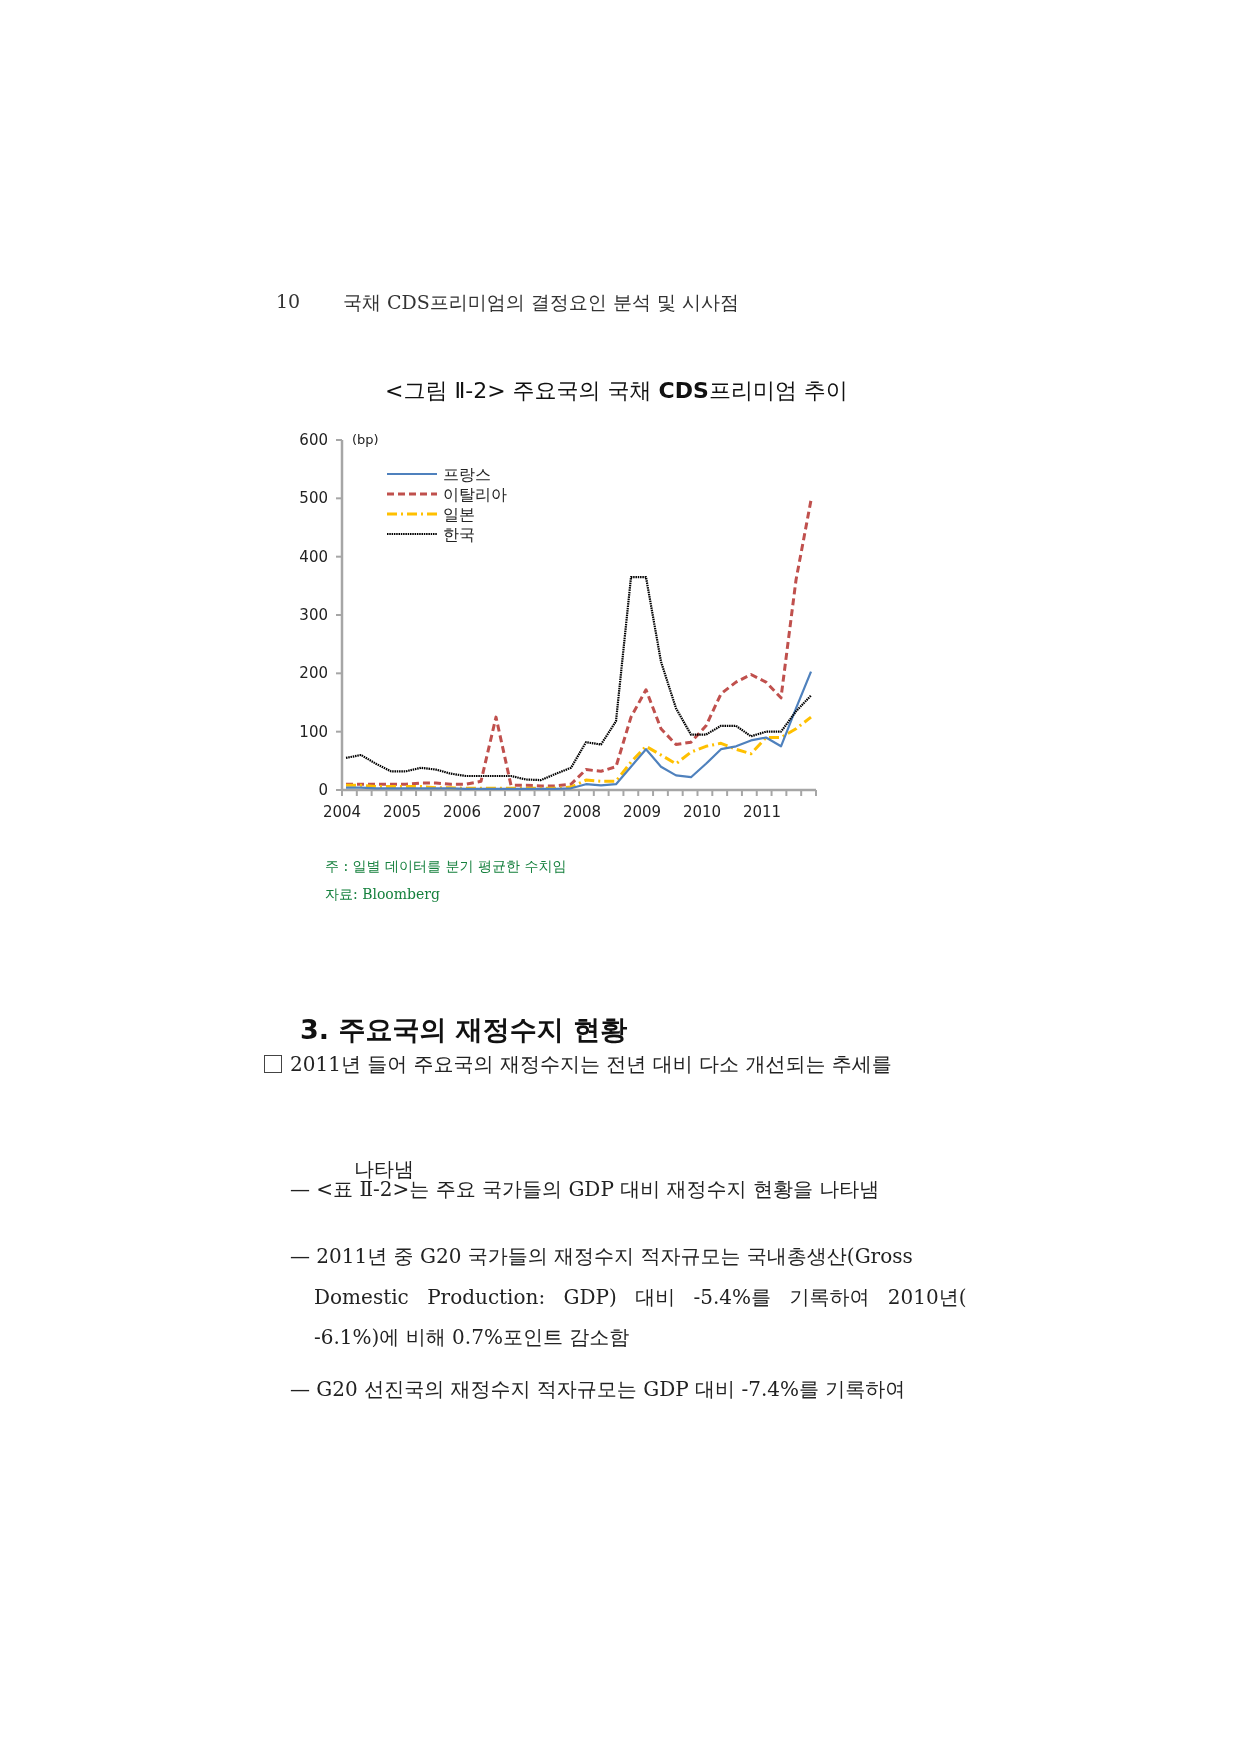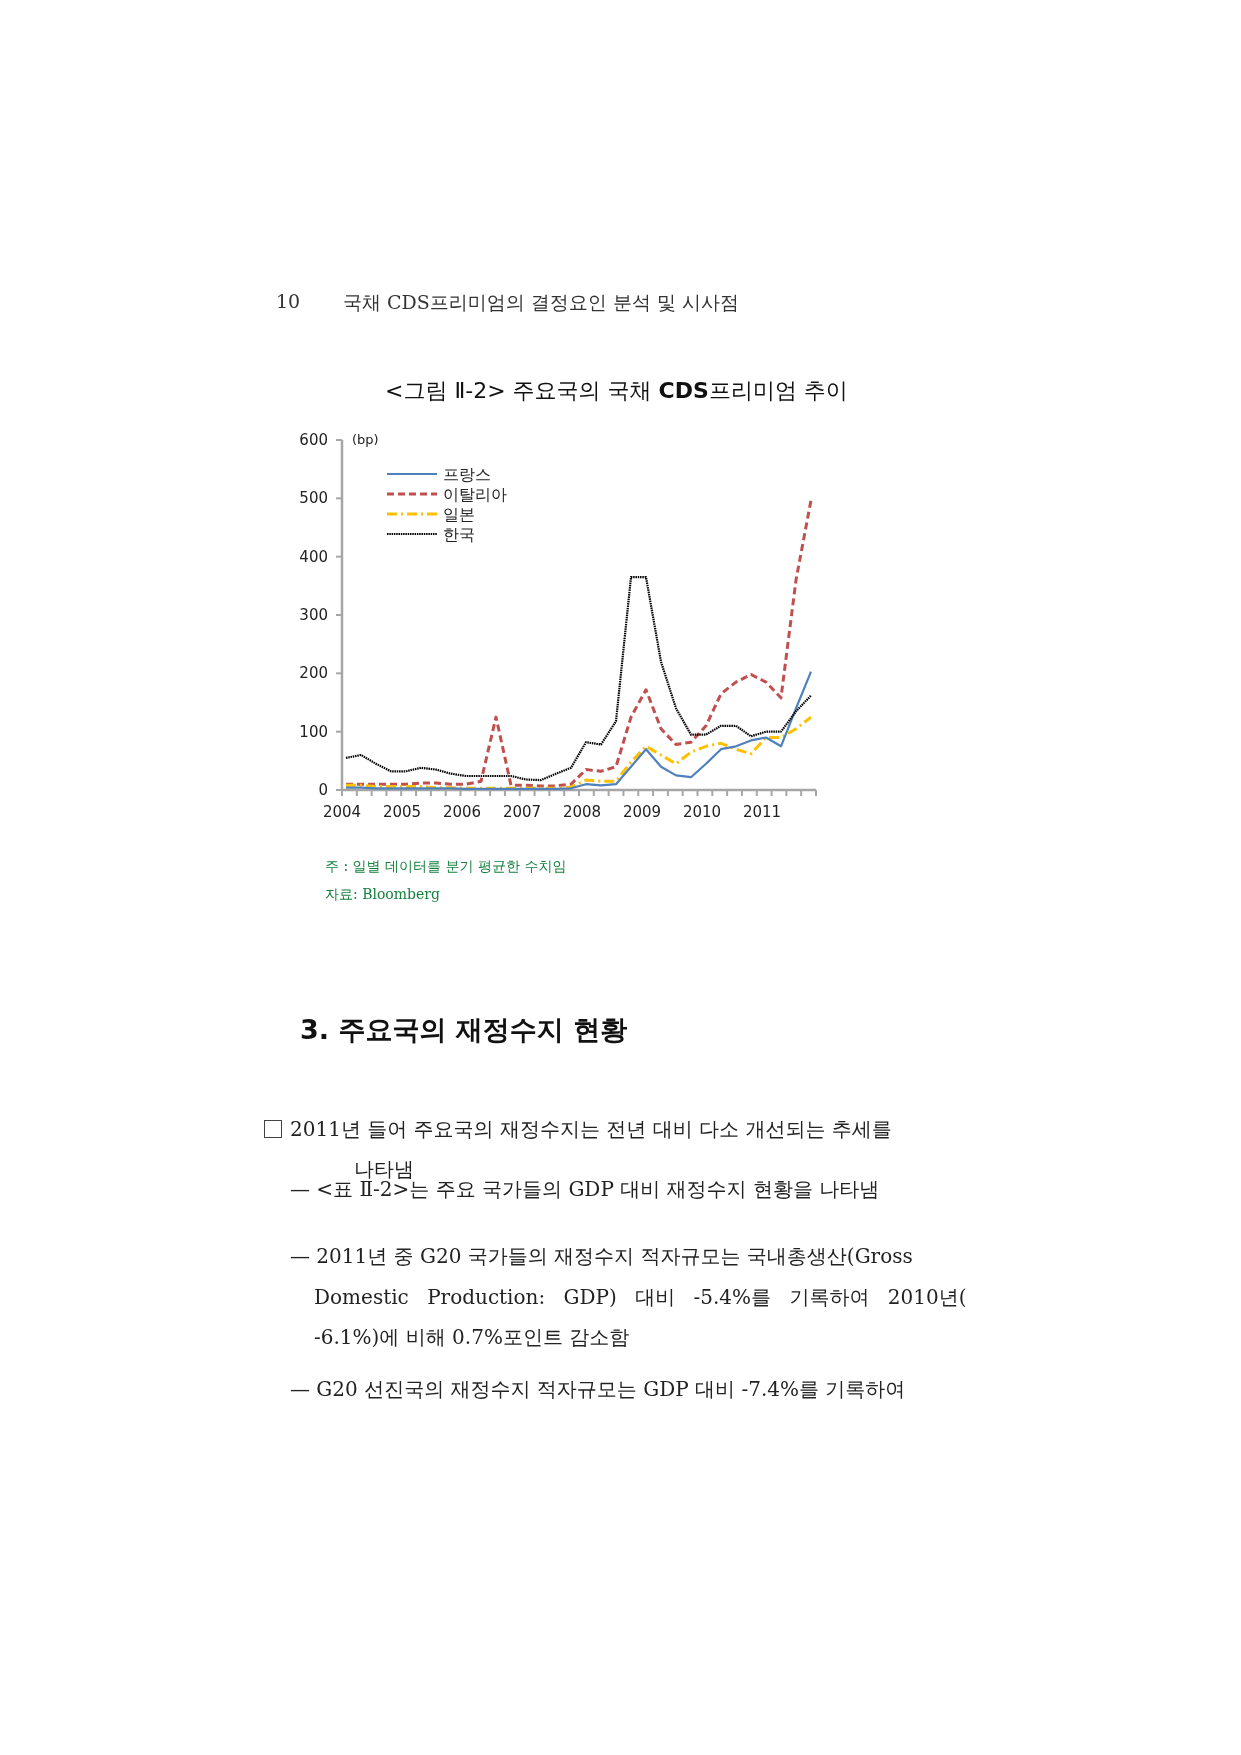--- a/index.html
+++ b/index.html
@@ -102,21 +102,21 @@
       <line x1="387" y1="534" x2="437" y2="534" stroke="#000000" stroke-width="2.2" stroke-dasharray="1.5,0.8"></line>
       <text x="443" y="540" font-size="16" fill="#222">한국</text>
     </g>
 </svg>
 
 <div class="abs notes" style="left:325px; top:858px;">주 : 일별 데이터를 분기 평균한 수치임</div>
 <div class="abs notes" style="left:325px; top:886px;">자료: Bloomberg</div>
 
 <div class="abs section" style="left:264px; top:1012px;margin-left:36px;">3. 주요국의 재정수지 현황</div>
 
-<div class="abs para" style="left:264px; top:1116px;">
+<div class="abs para" style="left:264px; top:1051px;">
   <span class="chk"></span><span>2011년 들어 주요국의 재정수지는 전년 대비 다소 개선되는 추세를</span>
 </div>
 <div class="abs para" style="left:307px; top:1156px;margin-left:47px;">나타냄</div>
 
 <div class="abs para" style="left:290px; top:1176px;">— &lt;표 Ⅱ-2&gt;는 주요 국가들의 GDP 대비 재정수지 현황을 나타냄</div>
 <div class="abs para" style="left:290px; top:1243px;">— 2011년 중 G20 국가들의 재정수지 적자규모는 국내총생산(Gross</div>
 <div class="abs para" style="left:314px; top:1284px; word-spacing:12px;">Domestic Production: GDP) 대비 -5.4%를 기록하여 2010년(</div>
 <div class="abs para" style="left:314px; top:1324px;">-6.1%)에 비해 0.7%포인트 감소함</div>
 <div class="abs para" style="left:290px; top:1376px;">— G20 선진국의 재정수지 적자규모는 GDP 대비 -7.4%를 기록하여</div>
 

